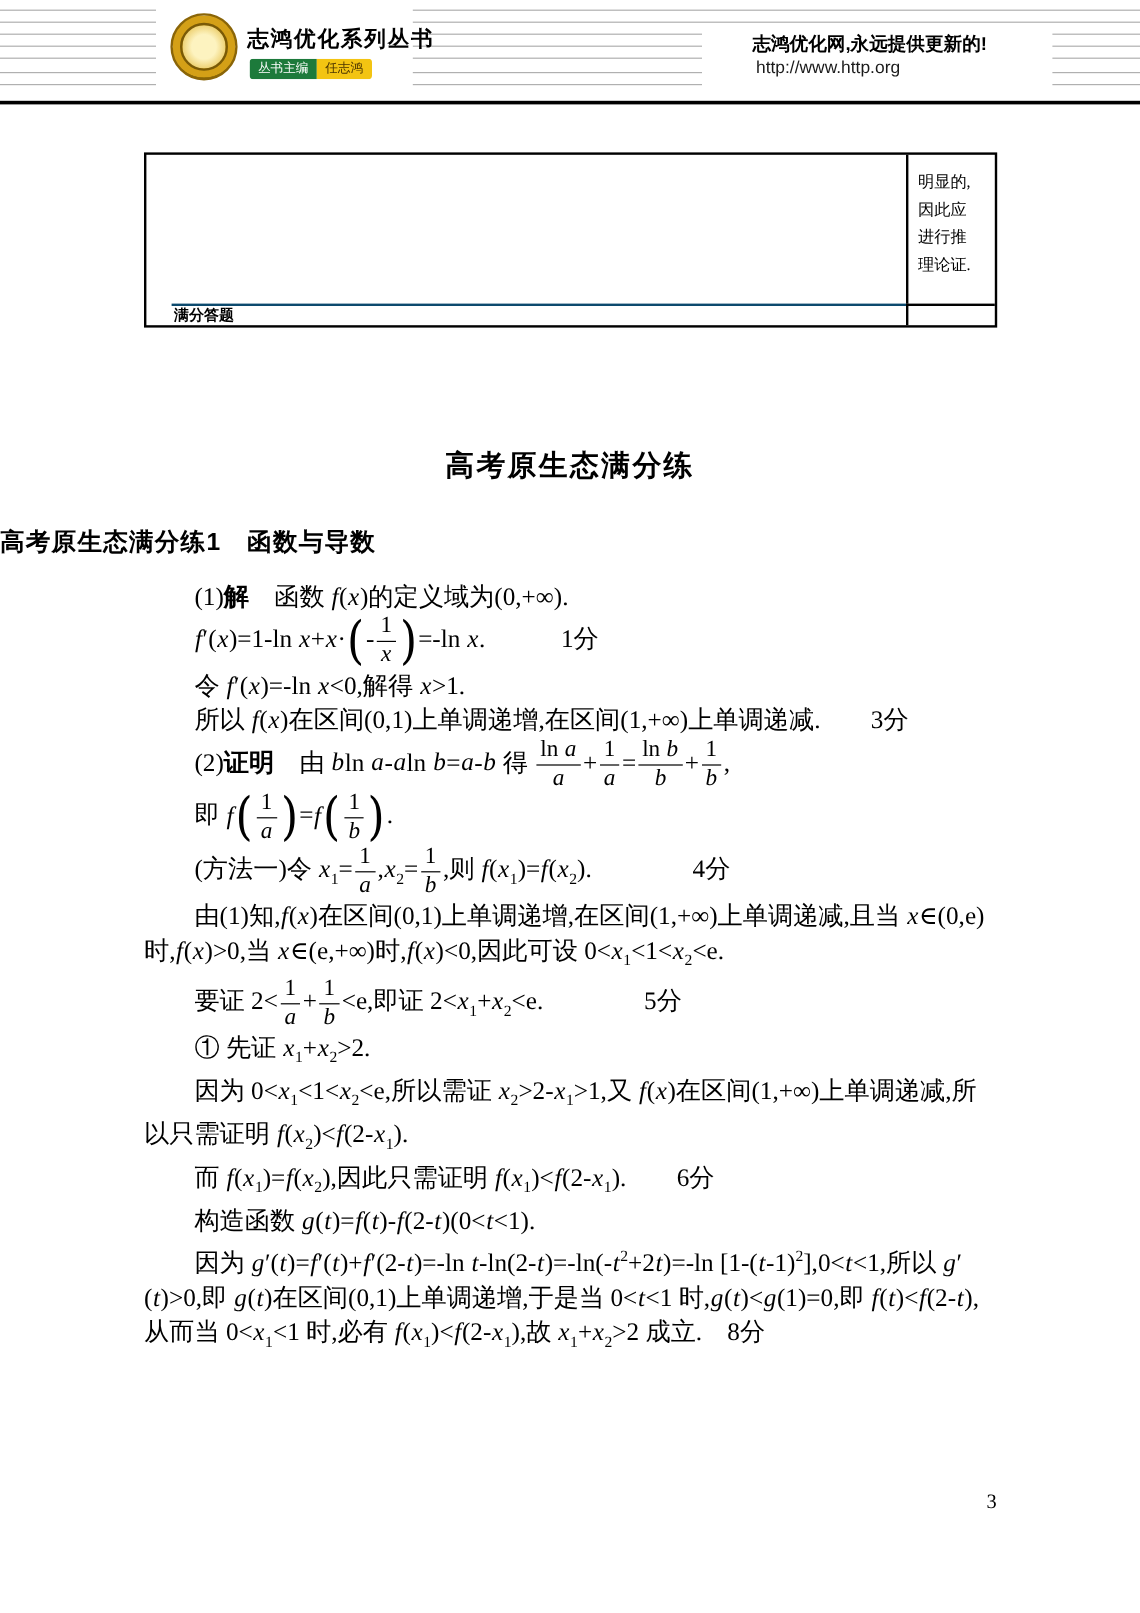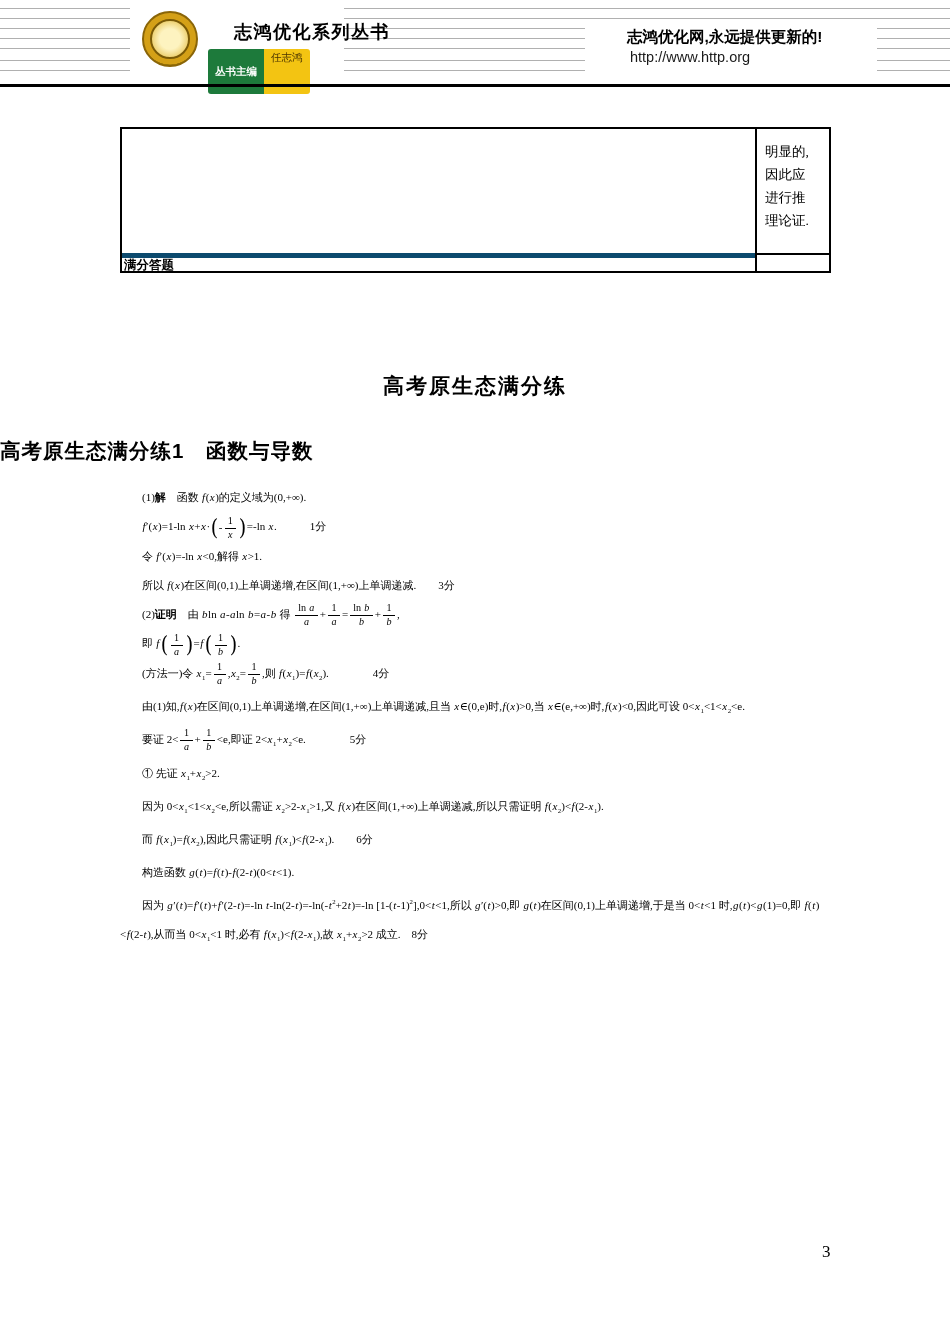--- a/index.html
+++ b/index.html
@@ -24,77 +24,78 @@
     border:2px solid #8a6508;
   }
   .logo-inner {
     position:absolute; inset:6px; border-radius:50%;
     border:2px solid #7a5a06;
     background:radial-gradient(circle, #fdf3c0 0 40%, #e0b32e 100%);
   }
   .brand-title {
     position:absolute; left:206px; top:20px;
     font-family:"Liberation Sans","DejaVu Sans",sans-serif;
-    font-weight:bold; font-size:18px; letter-spacing:1.5px; color:#000;margin-left:28px;
+    font-weight:bold; font-size:18px; letter-spacing:1.5px; color:#000;
   }
   .badge {
     position:absolute; left:208px; top:49px; display:flex;
     font-family:"Liberation Sans","DejaVu Sans",sans-serif;
     font-size:10.5px; line-height:1; border-radius:3px; overflow:hidden;
   }
-  .badge-left { background:var(--badge-green,#1d7a3b); color:#fff; padding:17px 7px;font-weight:bold; }
+  .badge-left { background:var(--badge-green,#1d7a3b); color:#fff; padding:3px 7px; }
   .badge-right { background:var(--badge-yellow,#f3c412); color:#4a3300; padding:3px 7px; font-weight:normal; }
   .slogan {
     position:absolute; left:627px; top:27px;
     font-family:"Liberation Sans","DejaVu Sans",sans-serif;
     font-weight:bold; font-size:15.5px; color:#000;text-align:right;
   }
   .url {
     position:absolute; left:630px; top:49px;
     font-family:"Liberation Sans","DejaVu Sans",sans-serif;
     font-size:14.5px; color:#1a1a1a;
   }
   .rule { position:absolute; left:0; top:84px; width:100%; height:3px; background:#000; }
 
   
   .answer-table {
     position:absolute; left:120px; top:127px; width:711px; height:146px;
     border:2px solid #000;
     display:grid; grid-template-columns:1fr 74px; grid-template-rows:1fr 18px;
     background:#fff;
+    padding-left:21px;
   }
   .cell { position:relative; }
   .cell-right {
     border-left:2px solid #000;
     padding:11px 2px 0 8px;
     font-size:13.5px; line-height:23px; color:#000;
   }
   .cell-bl {
-    border-top:5px solid #0c4a6e;
-    font-family:Liberation Mono, monospace;
+    border-top:2px solid #0c4a6e;
+    font-family:Liberation Sans, sans-serif;
     font-weight:bold; font-size:12.5px; line-height:16px; padding-left:2px;
   }
   .cell-br { border-top:2px solid #000; border-left:2px solid #000; }
 
   
   .main-title {
     position:absolute; left:0; right:0; top:372px; text-align:center;
     font-family:"Liberation Sans","DejaVu Sans",sans-serif;
-    font-weight:bold; font-size:21px; letter-spacing:2px;
+    font-weight:bold; font-size:24px; letter-spacing:2px;
   }
   .sub-title {
     position:absolute; left:0; right:0; top:437px; 
     font-family:"Liberation Sans","DejaVu Sans",sans-serif;
     font-weight:bold; font-size:20.5px; letter-spacing:1px;
   }
 
   
   .solution {
     position:absolute; left:120px; top:483px; width:712px;
-    font-size:11px; line-height:29px; color:#000;
+    font-size:21px; line-height:29px; color:#000;
   }
   .para { text-indent:2em; }
   .bold { font-weight:bold; }
   .var { font-style:italic; padding:0 0.5px; font-family:"Liberation Serif","DejaVu Serif",serif; }
   sub.sub { font-size:0.62em; }
   sup.sup { font-size:0.62em; }
   .frac {
     display:inline-block; vertical-align:middle; text-align:center;
     line-height:1.08; font-size:0.92em; margin:0 2px; text-indent:0;
   }

